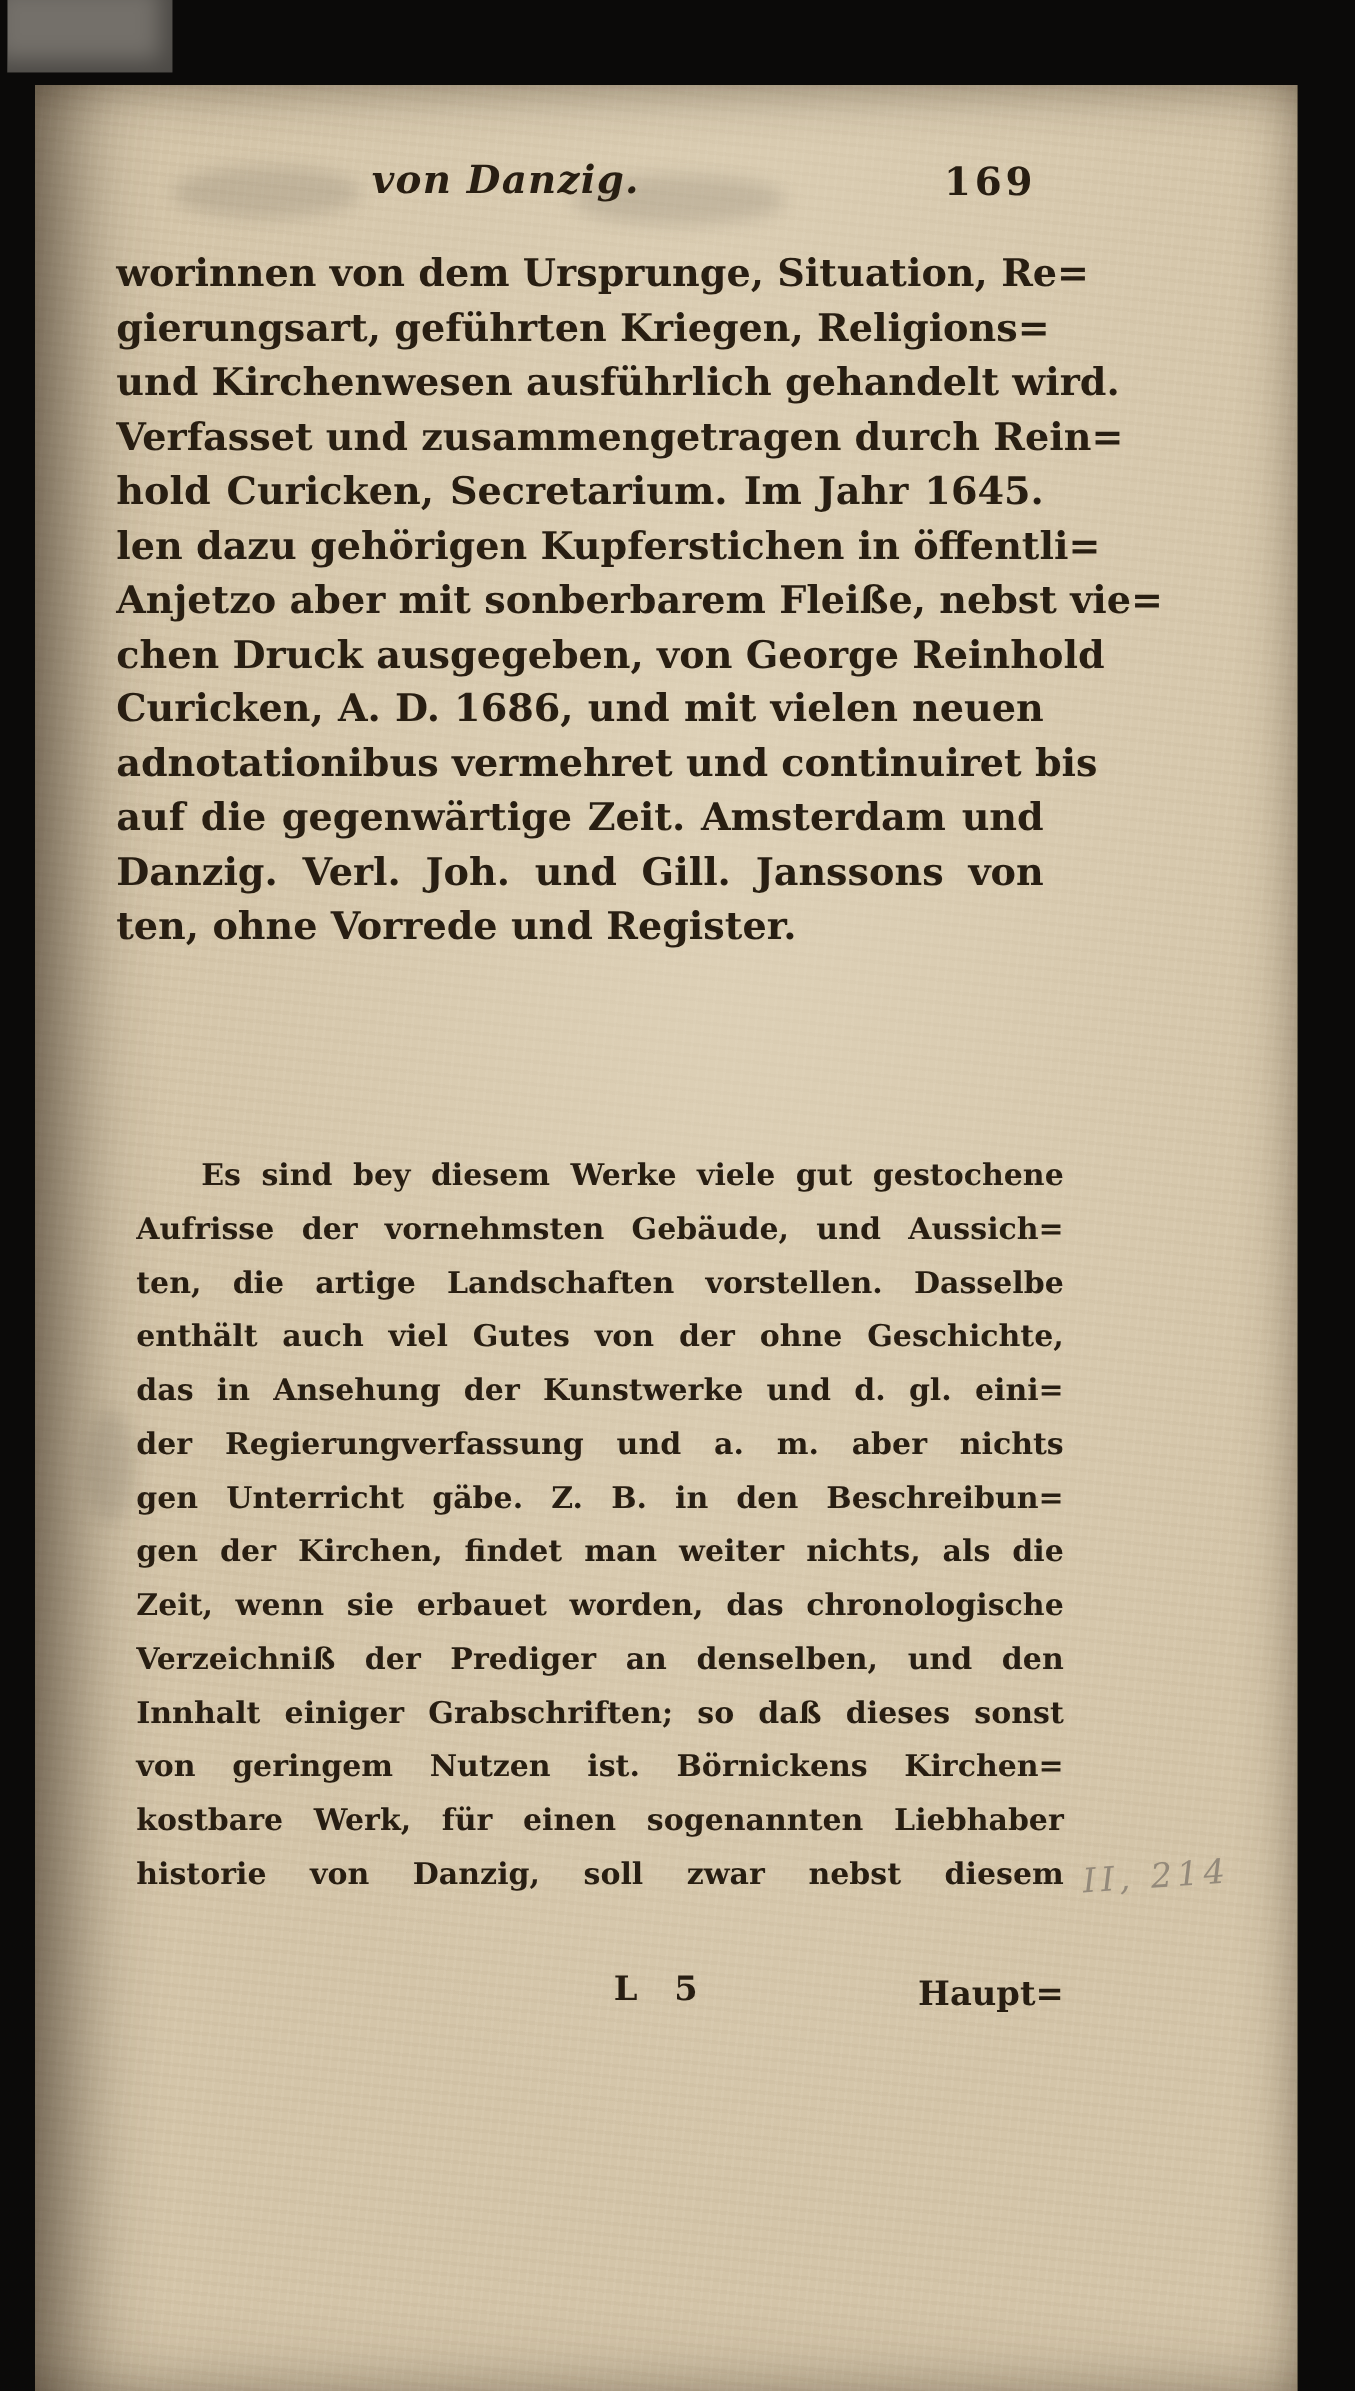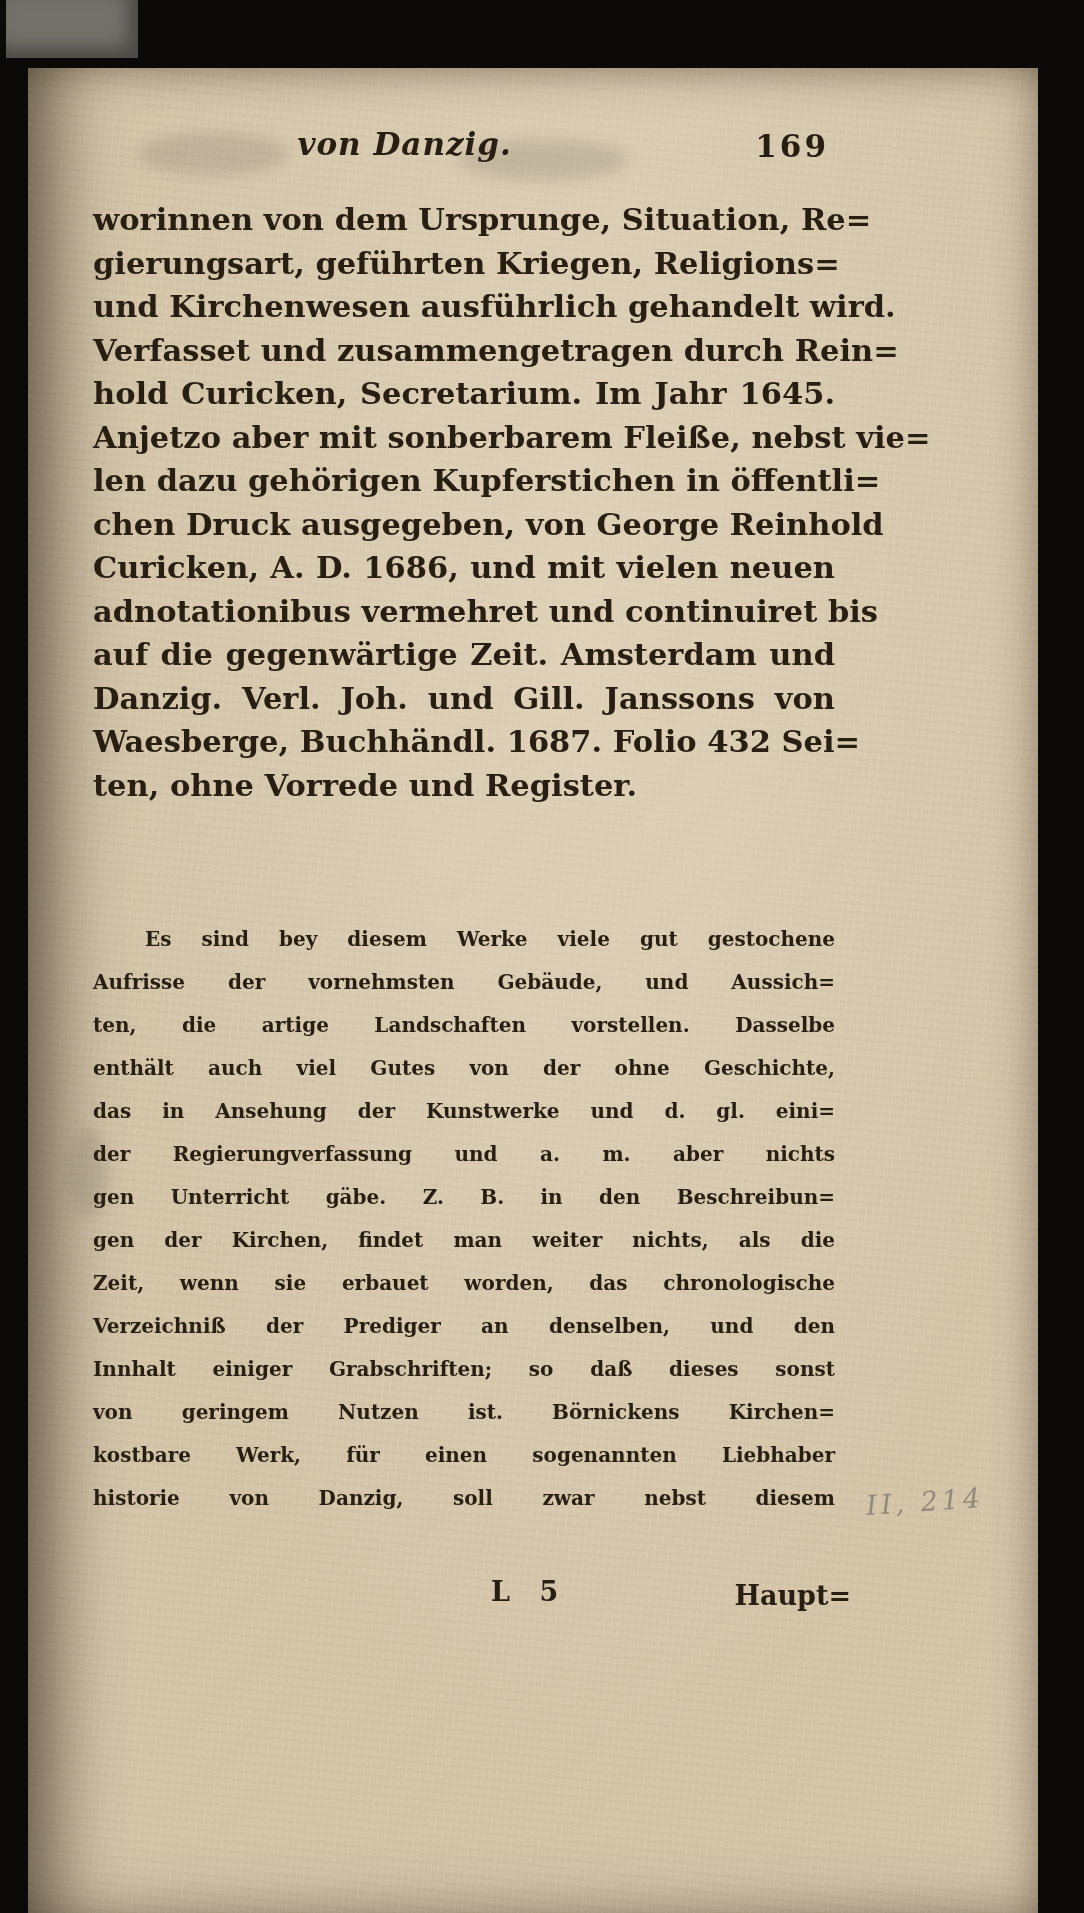--- a/index.html
+++ b/index.html
@@ -81,22 +81,23 @@
     left: 0;
     width: 100%;
   }
   .para-1 {
     top: 130px;
     font-size: 30.5px;
     font-weight: bold;
   }
   .para-2 {
     top: 850px;
-    font-size: 20px;
-    font-weight: bold;
+    font-size: 24px;
+    font-weight: bold;
+    margin-left: 16px;
   }
   .line {
     display: block;
     line-height: 43.5px;
     height: 43.5px;
     white-space: nowrap;
     text-align: justify;
     text-align-last: justify;
   }
   .para-2 .line { line-height: 43px; height: 43px; }
@@ -152,28 +153,27 @@
       <span class="running-title">von Danzig.</span>
       <span class="page-number">169</span>
     </div>
 
     <div class="para para-1">
       <span class="line">worinnen von dem Ursprunge, Situation, Re=</span>
       <span class="line">gierungsart, geführten Kriegen, Religions=</span>
       <span class="line">und Kirchenwesen ausführlich gehandelt wird.</span>
       <span class="line">Verfasset und zusammengetragen durch Rein=</span>
       <span class="line">hold Curicken, Secretarium. Im Jahr 1645.</span>
+      <span class="line">len dazu gehörigen Kupferstichen in öffentli=</span>
       <span class="line">Anjetzo aber mit sonberbarem Fleiße, nebst vie=</span>
-      <span class="line">len dazu gehörigen Kupferstichen in öffentli=</span>
       <span class="line">chen Druck ausgegeben, von George Reinhold</span>
       <span class="line">Curicken, A. D. 1686, und mit vielen neuen</span>
       <span class="line">adnotationibus vermehret und continuiret bis</span>
       <span class="line">auf die gegenwärtige Zeit. Amsterdam und</span>
       <span class="line">Danzig. Verl. Joh. und Gill. Janssons von</span>
-      <span class="line">Waesberge, Buchhändl. 1687. Folio 432 Sei=</span>
       <span class="line no-justify">ten, ohne Vorrede und Register.</span>
     </div>
 
     <div class="para para-2">
       <span class="line indent">Es sind bey diesem Werke viele gut gestochene</span>
       <span class="line">Aufrisse der vornehmsten Gebäude, und Aussich=</span>
       <span class="line">ten, die artige Landschaften vorstellen. Dasselbe</span>
       <span class="line">enthält auch viel Gutes von der ohne Geschichte,</span>
       <span class="line">das in Ansehung der Kunstwerke und d. gl. eini=</span>
       <span class="line">der Regierungverfassung und a. m. aber nichts</span>

